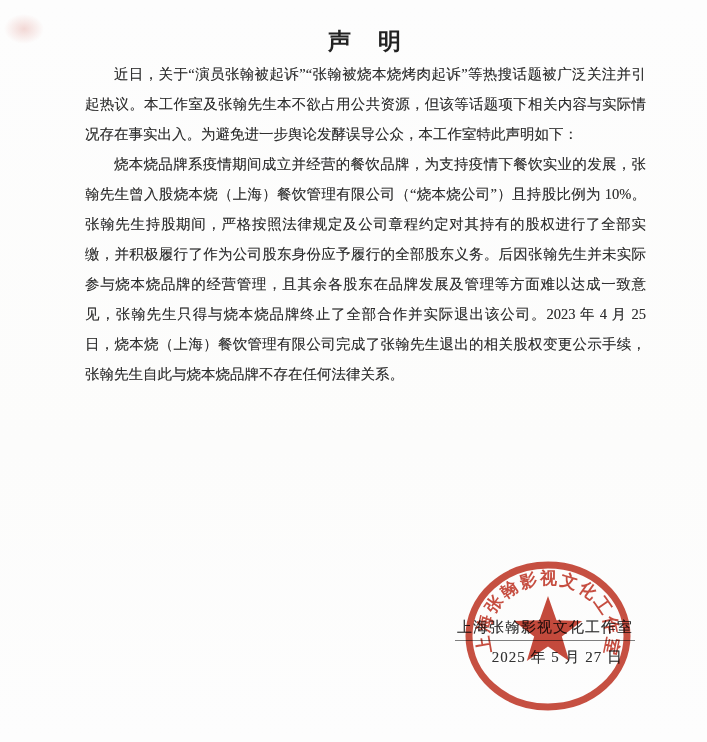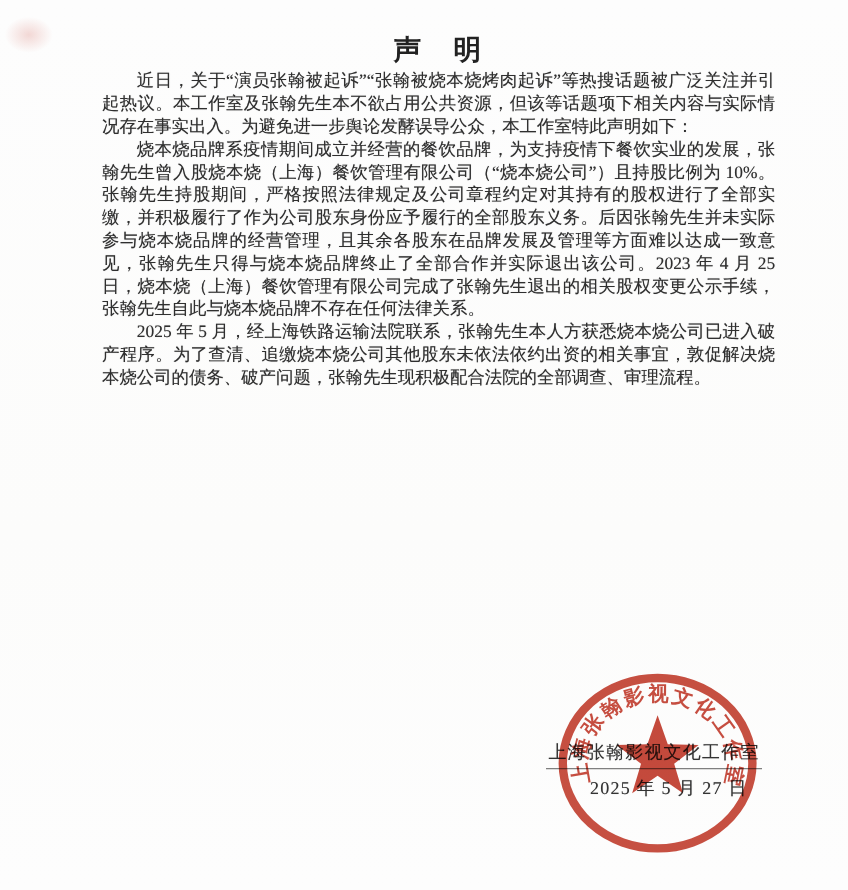--- a/index.html
+++ b/index.html
@@ -28,21 +28,21 @@
     font-size: 23px;
     font-weight: 700;
     letter-spacing: 2px;
     color: #222;
   }
   .body {
     position: absolute;
     left: 85px; top: 59px;
     width: 561px;
     font-size: 14.5px;
-    line-height: 19px;
+    line-height: 30px;
     text-align: justify;
     text-shadow: 0 0 0.6px rgba(70,70,70,0.55);
   }
   .body p { margin: 0; text-indent: 2em; }
   .signature {
     position: absolute;
     right: 72px; top: 618px;
     text-align: right;
     font-size: 15px;
     color: #333;
@@ -74,21 +74,20 @@
 
 <div class="page">
 
   <div class="scan-artifact"></div>
 
   <h1 class="title">声　明</h1>
 
   <div class="body">
     <p>近日，关于“演员张翰被起诉”“张翰被烧本烧烤肉起诉”等热搜话题被广泛关注并引起热议。本工作室及张翰先生本不欲占用公共资源，但该等话题项下相关内容与实际情况存在事实出入。为避免进一步舆论发酵误导公众，本工作室特此声明如下：</p>
     <p>烧本烧品牌系疫情期间成立并经营的餐饮品牌，为支持疫情下餐饮实业的发展，张翰先生曾入股烧本烧（上海）餐饮管理有限公司（“烧本烧公司”）且持股比例为 10%。张翰先生持股期间，严格按照法律规定及公司章程约定对其持有的股权进行了全部实缴，并积极履行了作为公司股东身份应予履行的全部股东义务。后因张翰先生并未实际参与烧本烧品牌的经营管理，且其余各股东在品牌发展及管理等方面难以达成一致意见，张翰先生只得与烧本烧品牌终止了全部合作并实际退出该公司。2023 年 4 月 25 日，烧本烧（上海）餐饮管理有限公司完成了张翰先生退出的相关股权变更公示手续，张翰先生自此与烧本烧品牌不存在任何法律关系。</p>
-    <p>2025 年 5 月，经上海铁路运输法院联系，张翰先生本人方获悉烧本烧公司已进入破产程序。为了查清、追缴烧本烧公司其他股东未依法依约出资的相关事宜，敦促解决烧本烧公司的债务、破产问题，张翰先生现积极配合法院的全部调查、审理流程。</p>
   </div>
 
   <div class="signature">
     <span class="sig-name">上海张翰影视文化工作室</span>
     <div class="sig-date">2025 年 5 月 27 日</div>
   </div>
 
   <div class="stamp">
     <svg viewBox="0 0 172 156">
       <ellipse cx="86" cy="78" rx="79" ry="71" fill="none" stroke="#bf3222" stroke-width="7" stroke-opacity="0.92"></ellipse>

